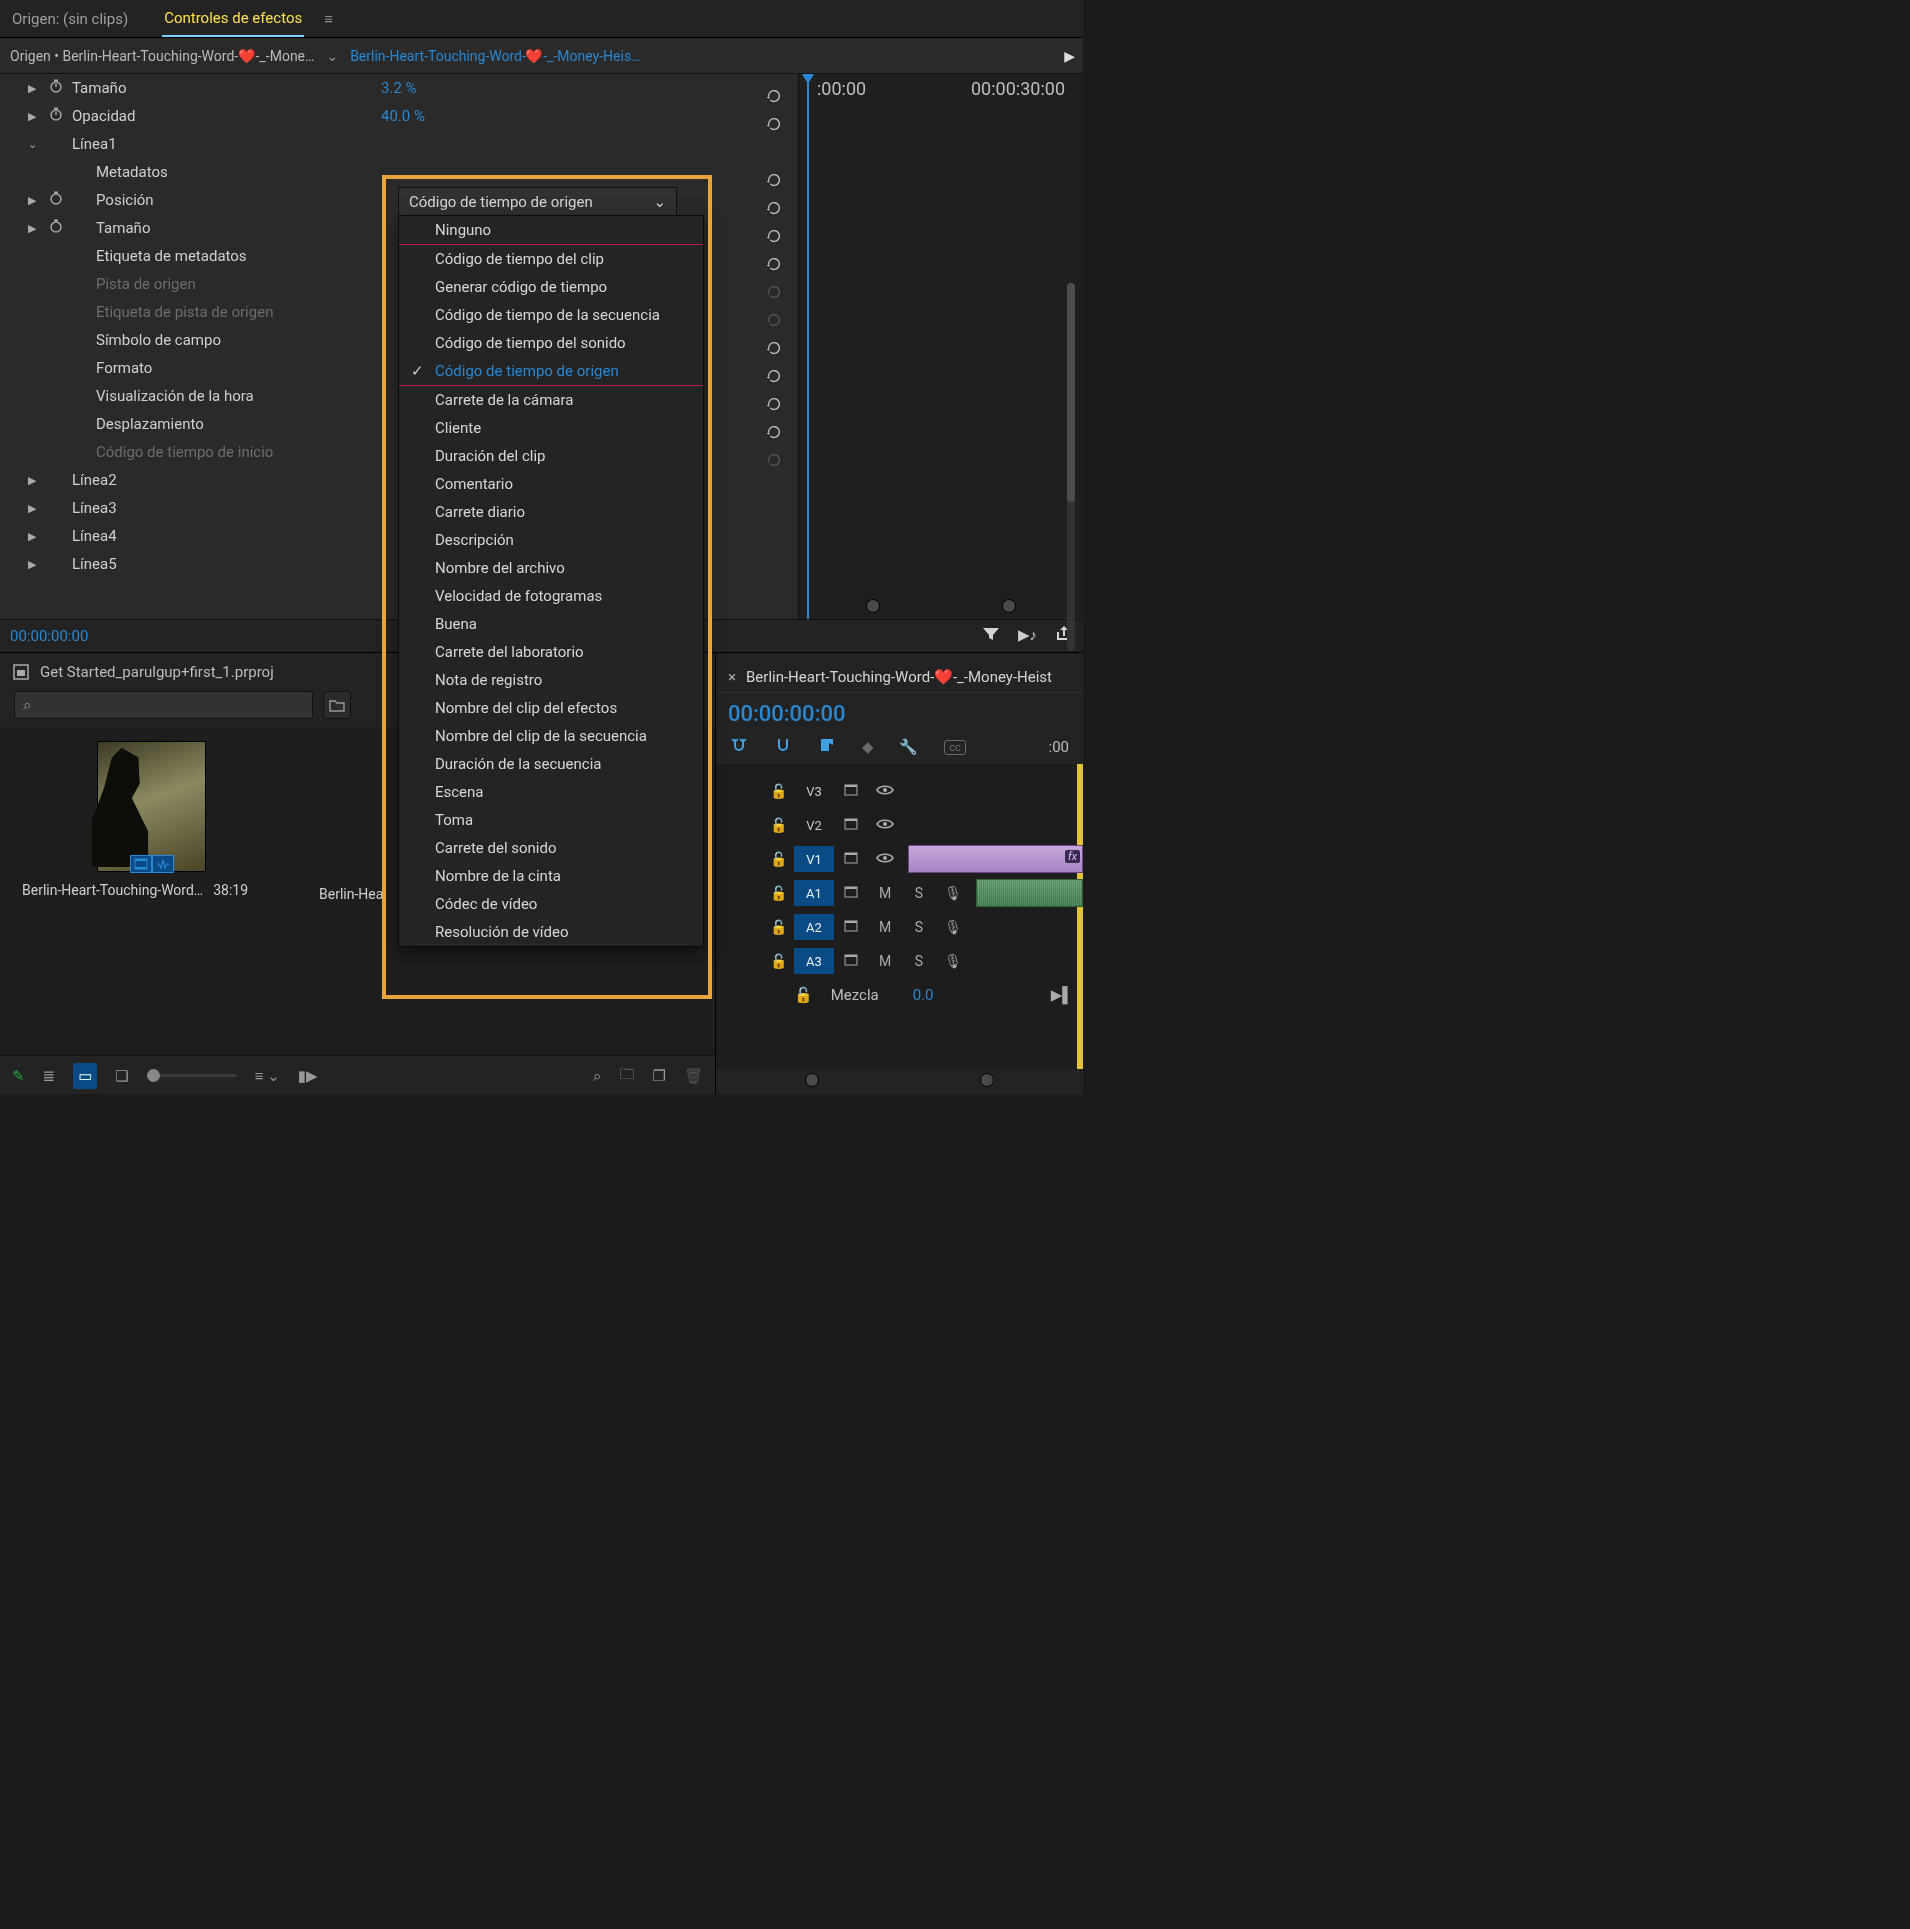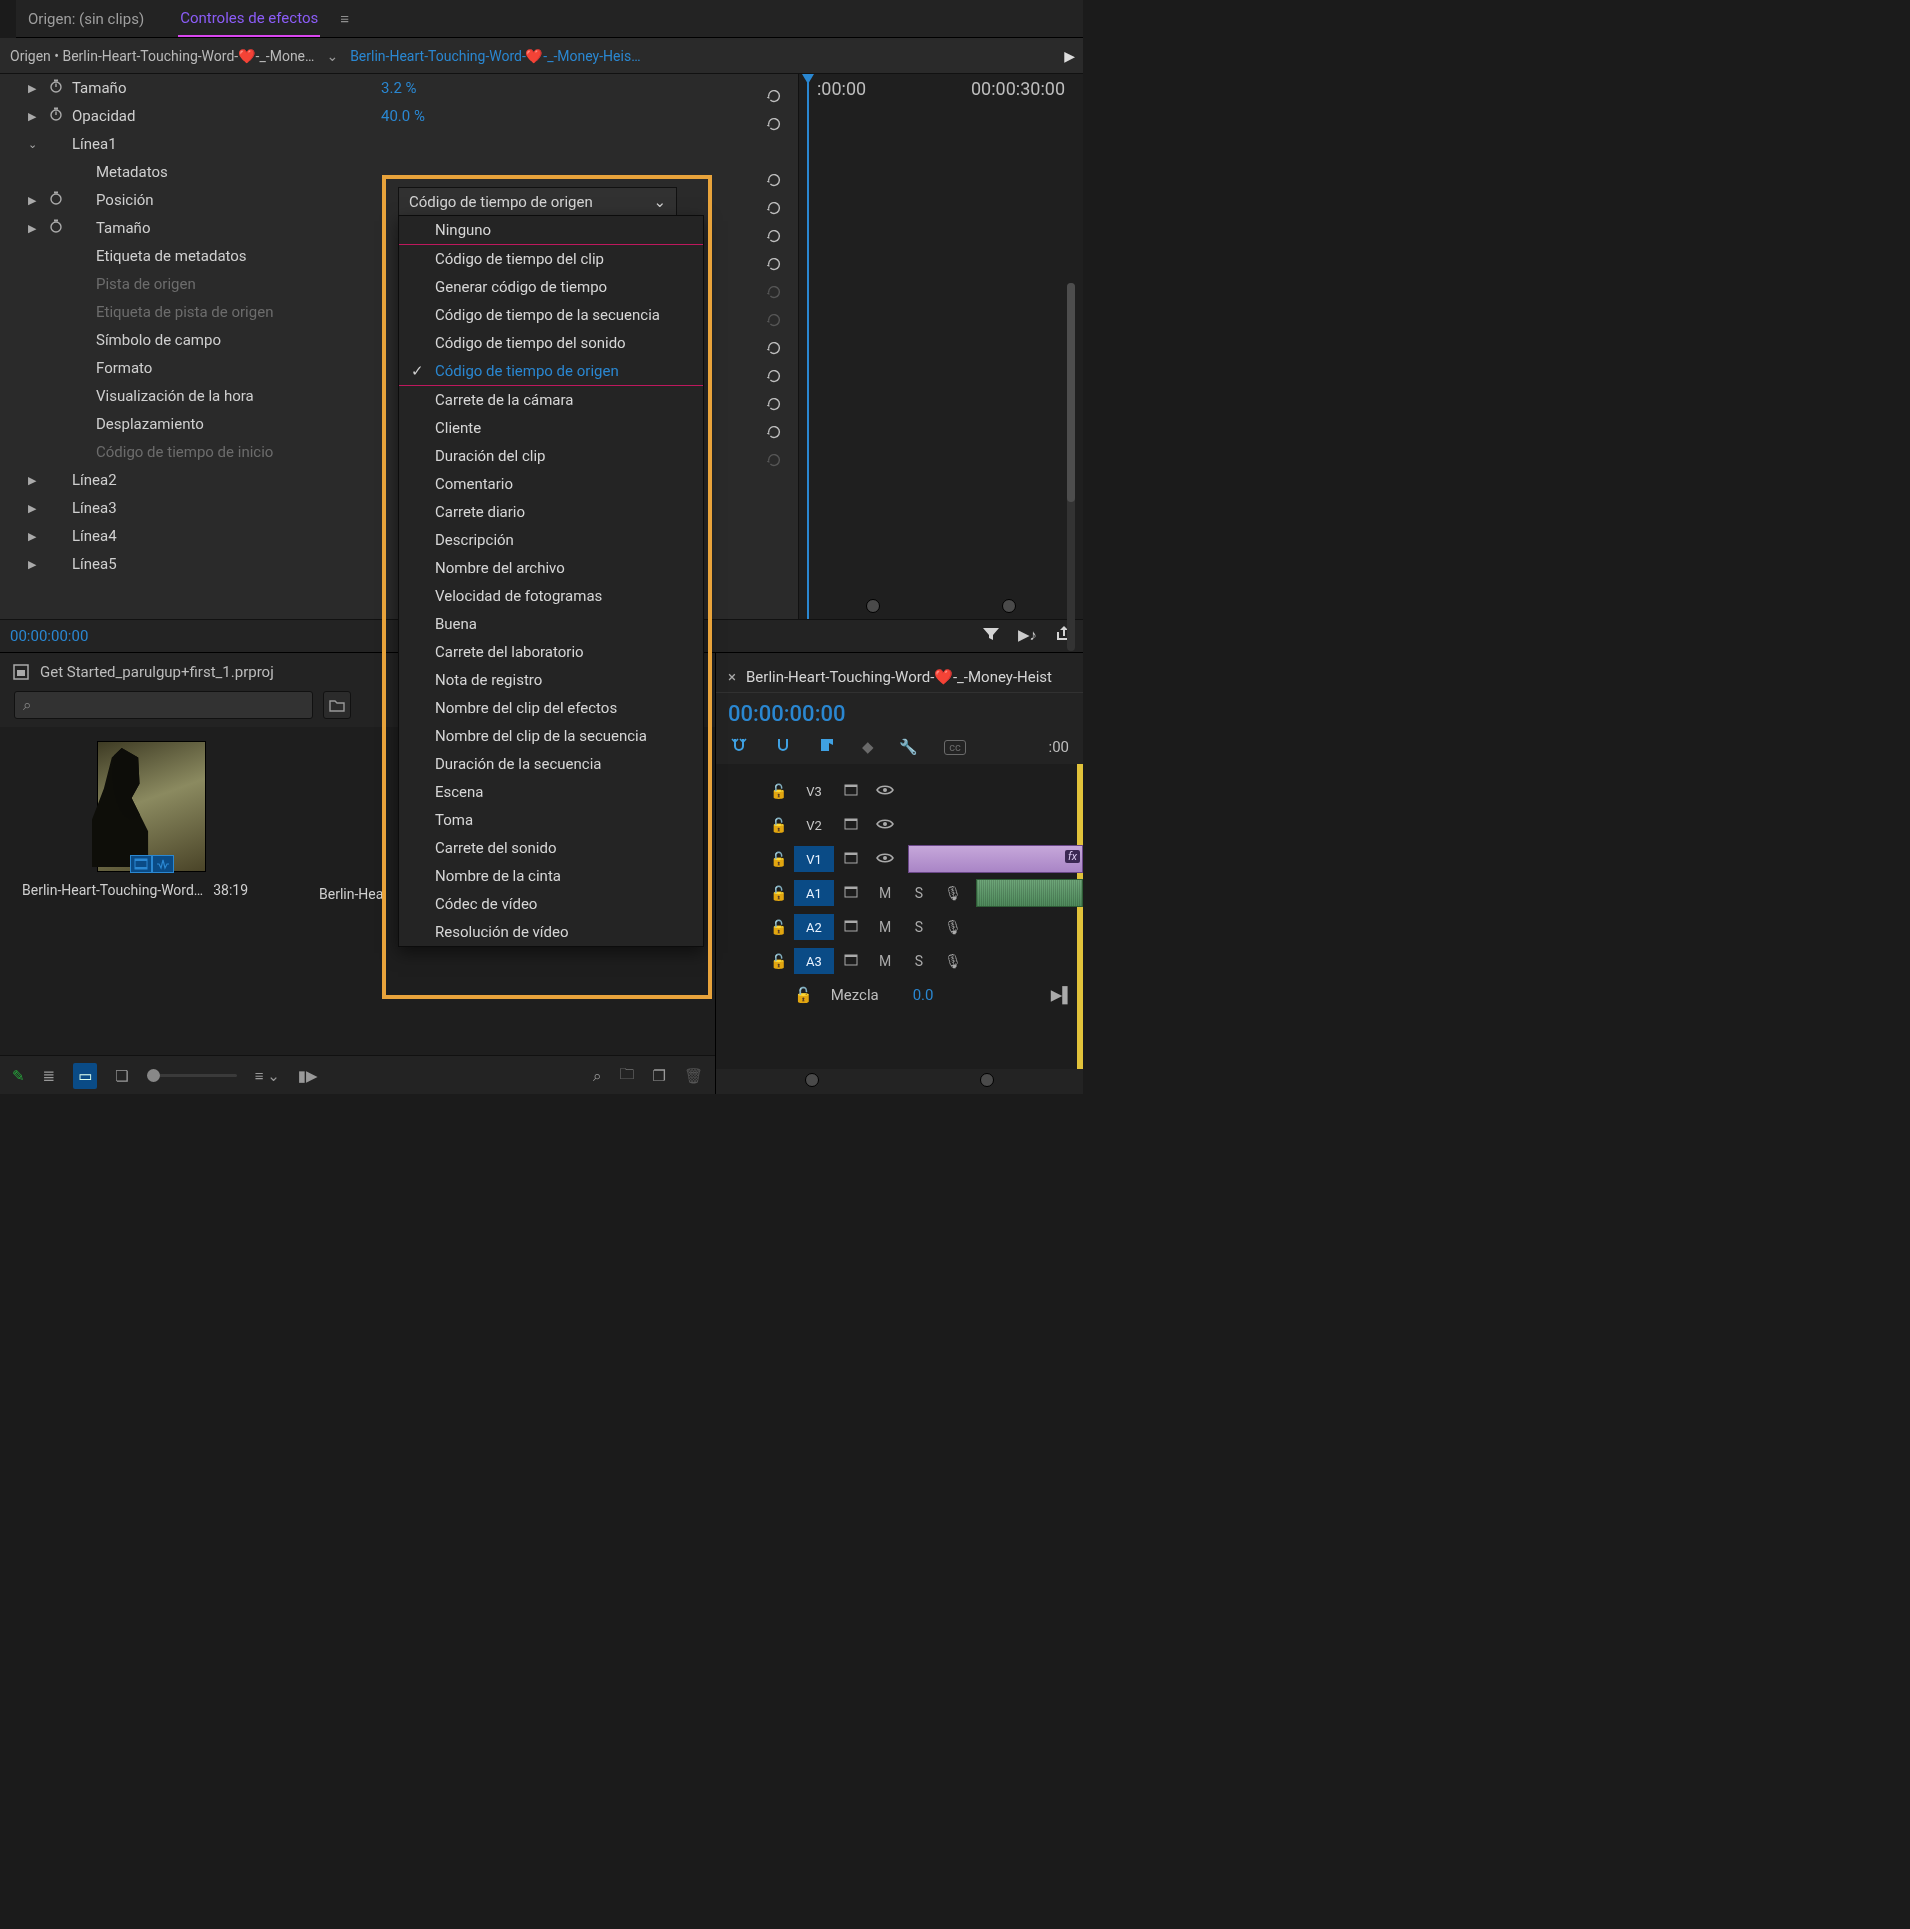--- a/index.html
+++ b/index.html
@@ -1,19 +1,19 @@
 <!DOCTYPE html>
 <html><head>
 <meta charset="utf-8">
 <style>
   * { box-sizing: border-box; margin: 0; padding: 0; font-family: -apple-system, "Segoe UI", Roboto, Arial, sans-serif; }
   body { background: #1b1b1b; color: #cfcfcf; font-size: 15px; width: 1083px; height: 1094px; position: relative; overflow: hidden; }
-  .top-tabs { display:flex; align-items:center; height:38px; padding:0 10px; gap:32px; border-bottom:1px solid #000; background:#232323;margin-left:16px; }
+  .top-tabs { display:flex; align-items:center; height:38px; padding:0 10px; gap:32px; border-bottom:1px solid #000; background:#232323; }
   .top-tabs .tab { color:#9e9e9e; padding:8px 2px; }
-  .top-tabs .tab.active { color:#8b5cf6; border-bottom:2px solid #d946ef; }
+  .top-tabs .tab.active { color:#fde047; border-bottom:2px solid #7dd3fc; }
   .ham { color:#8f8f8f; margin-left:-12px; }
   .source-row { display:flex; align-items:center; height:36px; background:#2a2a2a; border-bottom:1px solid #111; padding-left:10px; font-size:14px; }
   .source-row .origin { color:#b9b9b9; white-space:nowrap; overflow:hidden; text-overflow:ellipsis; max-width:388px; }
   .source-row .chev { color:#999; margin:0 12px; }
   .source-row .clip { color:#2a87d1; white-space:nowrap; overflow:hidden; text-overflow:ellipsis; max-width:398px; }
   .source-row .play { color:#ddd; margin-left:auto; margin-right:8px; }
 
   .effects-body { position:relative; display:flex; background:#2a2a2a; height:545px; }
   .params { flex:0 0 798px; position:relative; }
   .param-row { display:flex; align-items:center; height:28px; padding-left:28px; }

